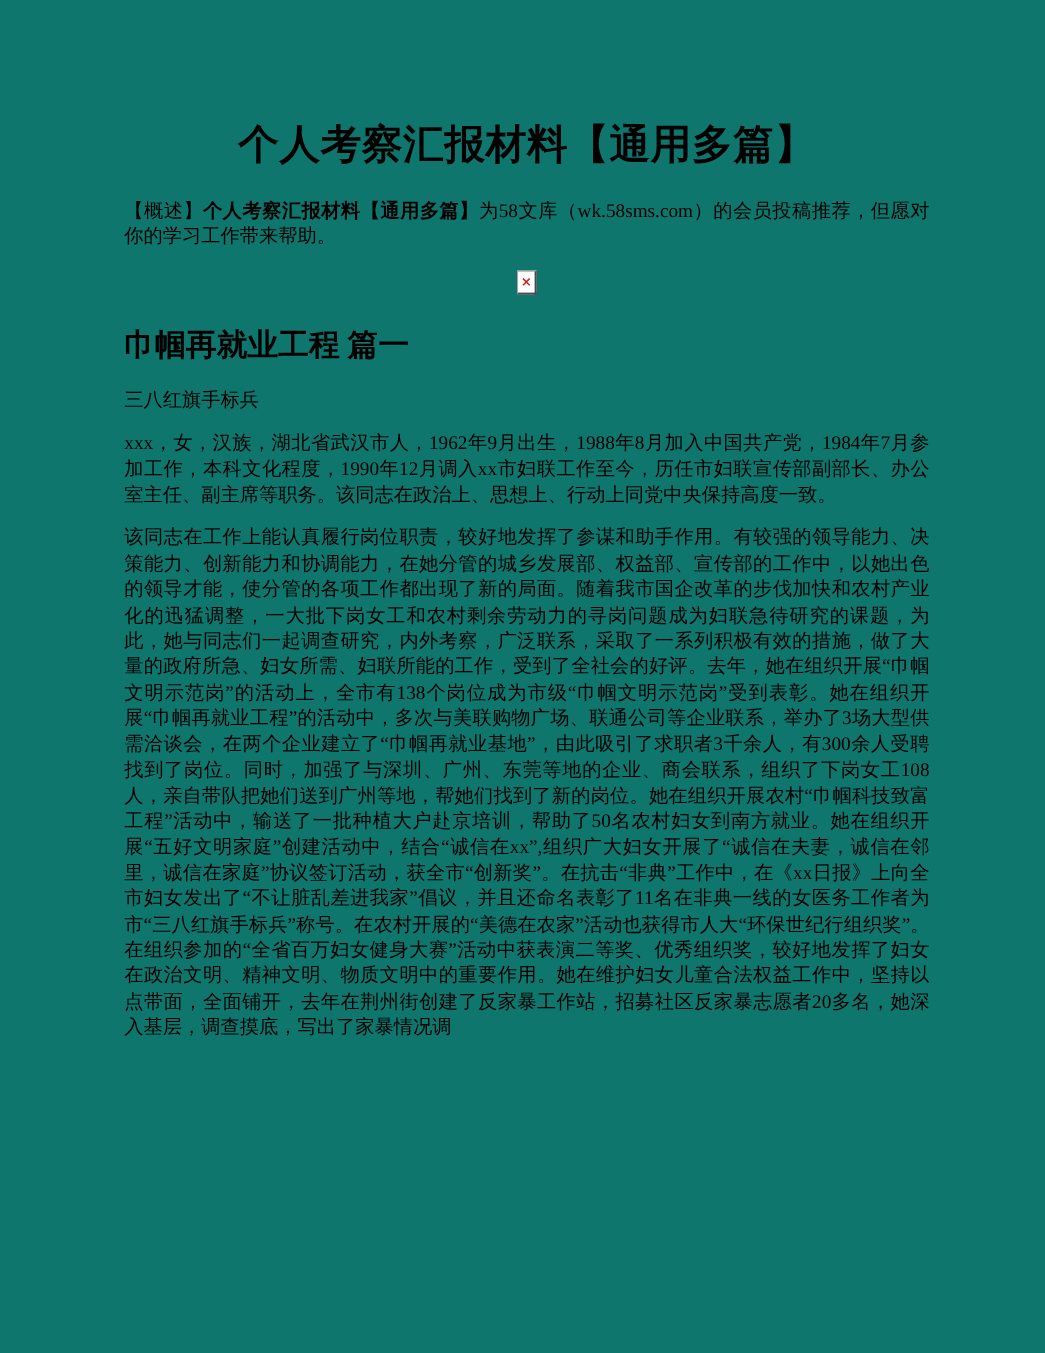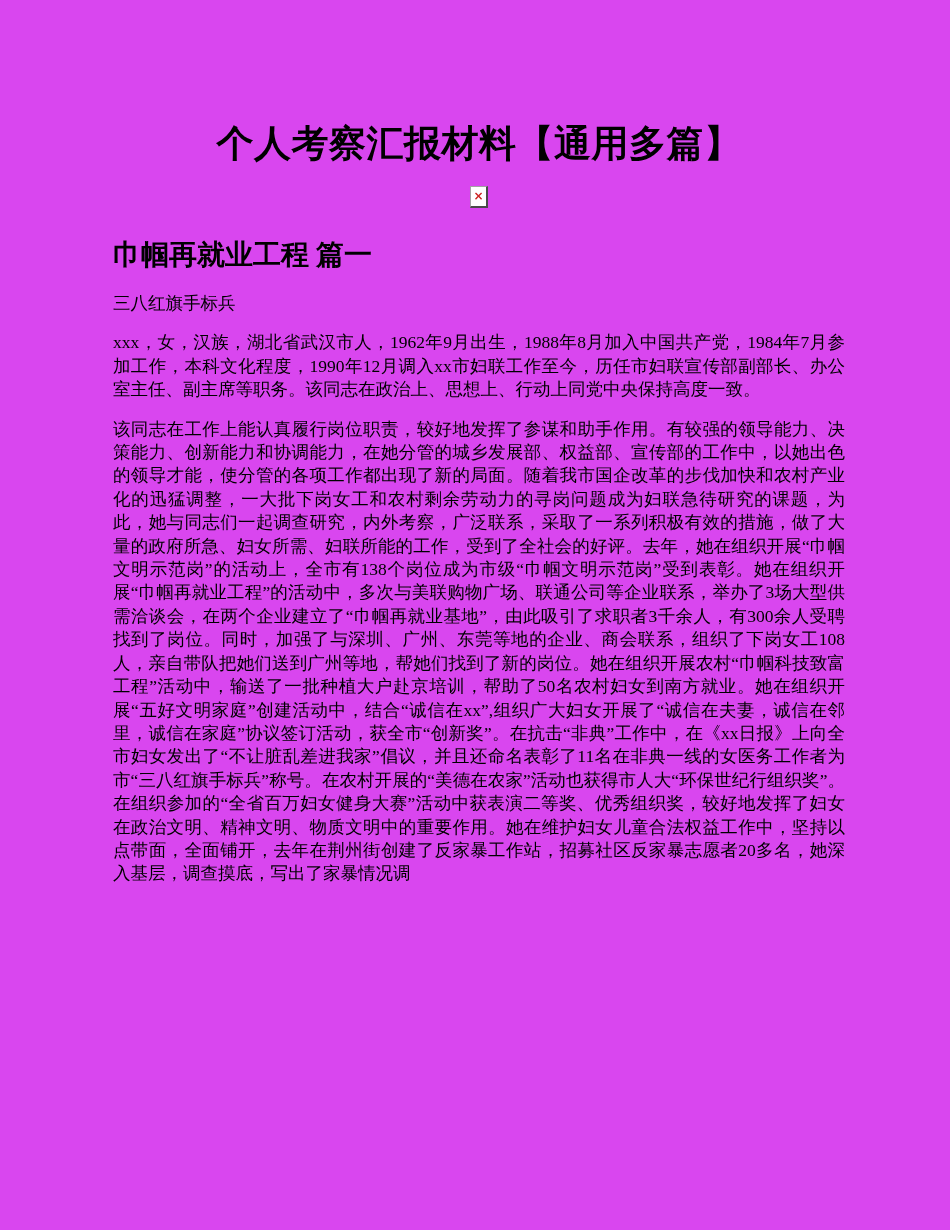--- a/index.html
+++ b/index.html
@@ -5,26 +5,26 @@
   html, body {
     margin: 0;
     padding: 0;
     background: #ffffff;
   }
   .page {
     position: relative;
     width: 950px;
     height: 1230px;
     margin: 0 auto;
-    background: #d946ef;
+    background: #0f766e;
     color: #000000;
     font-family: "Liberation Serif", "DejaVu Serif", serif;
     overflow: hidden;
     box-sizing: border-box;
-    padding: 11px 105px 0 113px;
+    padding: 0 105px 0 113px;
   }
   h1.doc-title {
     margin: 0;
     padding-top: 110px;
     font-size: 37px;
     line-height: 46px;
     font-weight: bold;
     text-align: center;
     letter-spacing: 0.5px;
   }
@@ -71,20 +71,21 @@
   }
   .bold-seg { font-weight: bold; }
 </style>
 </head>
 <body>
 
 <div class="page">
 
   <h1 class="doc-title">个人考察汇报材料【通用多篇】</h1>
 
+  <p class="body-text intro"><span>【概述】</span><span class="bold-seg">个人考察汇报材料【通用多篇】</span><span>为58文库（wk.58sms.com）的会员投稿推荐，但愿对你的学习工作带来帮助。</span></p>
 
   <p class="img-line">
     <span class="broken-img"><span class="x-glyph">×</span></span>
   </p>
 
   <h2 class="section-heading">巾帼再就业工程 篇一</h2>
 
   <p class="body-text">三八红旗手标兵</p>
 
   <p class="body-text">xxx，女，汉族，湖北省武汉市人，1962年9月出生，1988年8月加入中国共产党，1984年7月参加工作，本科文化程度，1990年12月调入xx市妇联工作至今，历任市妇联宣传部副部长、办公室主任、副主席等职务。该同志在政治上、思想上、行动上同党中央保持高度一致。</p>

